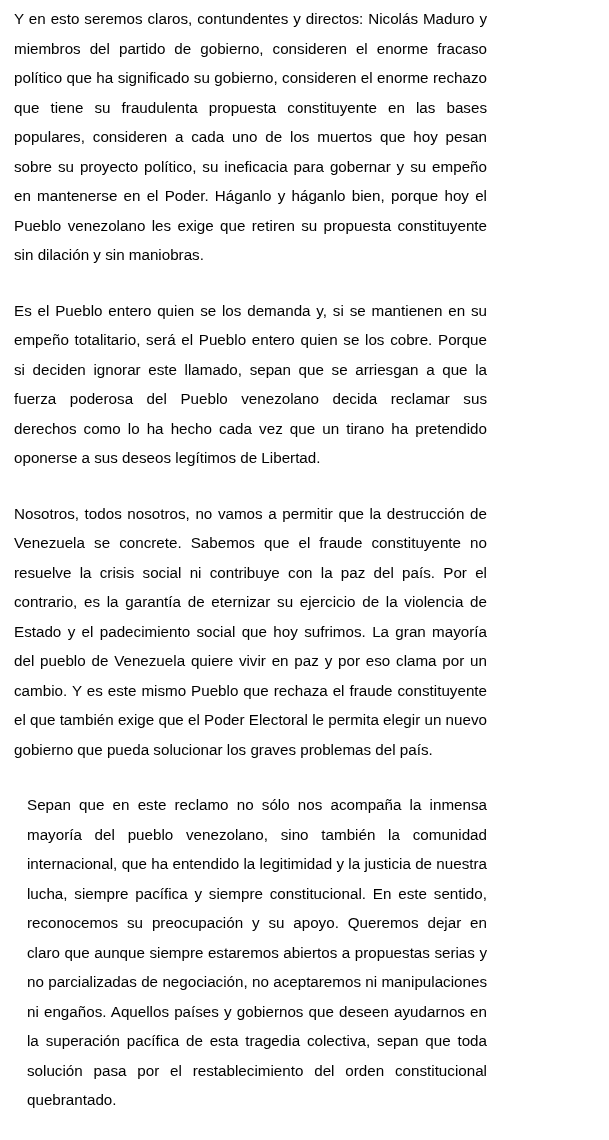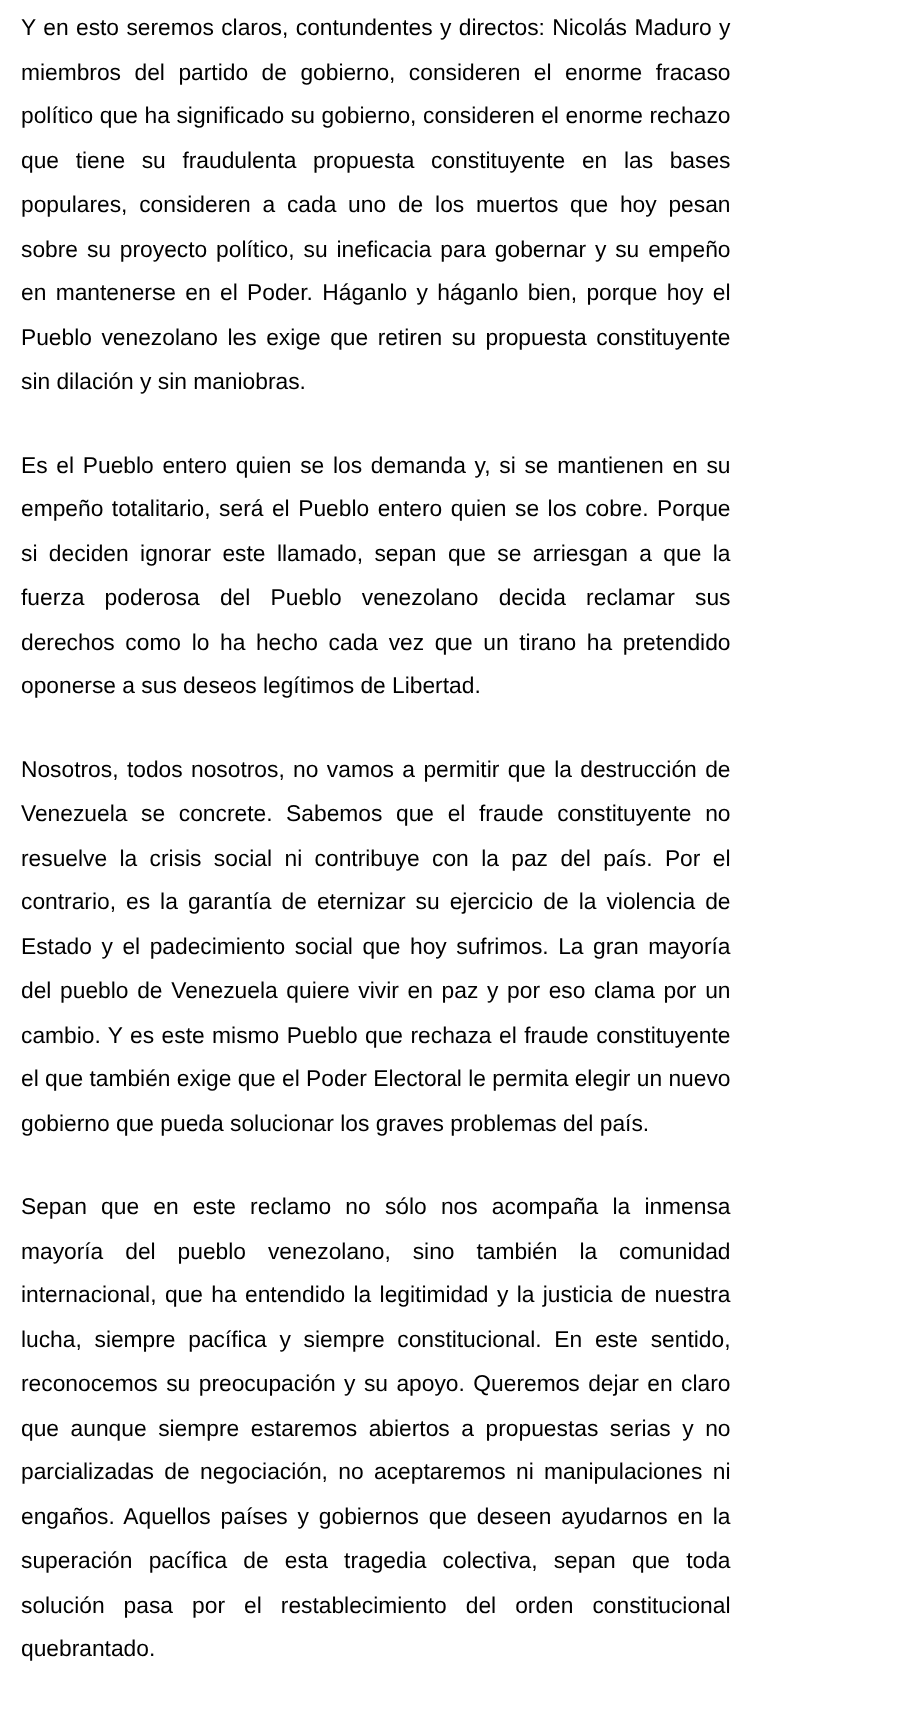--- a/index.html
+++ b/index.html
@@ -24,20 +24,21 @@
     font-size: 15.2px;
     line-height: 29.5px;
     text-align: justify;
     text-justify: inter-word;
     margin: 0 0 26px 0;
     hyphens: none;
     word-spacing: 0px;
   }
   .paragraph:last-child {
     margin-bottom: 0;
+    margin-left: 13px;
   }
 </style>
 </head>
 <body>
 
 <div class="document">
   <p class="paragraph">Y en esto seremos claros, contundentes y directos: Nicolás Maduro y miembros del partido de gobierno, consideren el enorme fracaso político que ha significado su gobierno, consideren el enorme rechazo que tiene su fraudulenta propuesta constituyente en las bases populares, consideren a cada uno de los muertos que hoy pesan sobre su proyecto político, su ineficacia para gobernar y su empeño en mantenerse en el Poder. Háganlo y háganlo bien, porque hoy el Pueblo venezolano les exige que retiren su propuesta constituyente sin dilación y sin maniobras.</p>
   <p class="paragraph">Es el Pueblo entero quien se los demanda y, si se mantienen en su empeño totalitario, será el Pueblo entero quien se los cobre. Porque si deciden ignorar este llamado, sepan que se arriesgan a que la fuerza poderosa del Pueblo venezolano decida reclamar sus derechos como lo ha hecho cada vez que un tirano ha pretendido oponerse a sus deseos legítimos de Libertad.</p>
   <p class="paragraph">Nosotros, todos nosotros, no vamos a permitir que la destrucción de Venezuela se concrete. Sabemos que el fraude constituyente no resuelve la crisis social ni contribuye con la paz del país. Por el contrario, es la garantía de eternizar su ejercicio de la violencia de Estado y el padecimiento social que hoy sufrimos. La gran mayoría del pueblo de Venezuela quiere vivir en paz y por eso clama por un cambio. Y es este mismo Pueblo que rechaza el fraude constituyente el que también exige que el Poder Electoral le permita elegir un nuevo gobierno que pueda solucionar los graves problemas del país.</p>
   <p class="paragraph">Sepan que en este reclamo no sólo nos acompaña la inmensa mayoría del pueblo venezolano, sino también la comunidad internacional, que ha entendido la legitimidad y la justicia de nuestra lucha, siempre pacífica y siempre constitucional. En este sentido, reconocemos su preocupación y su apoyo. Queremos dejar en claro que aunque siempre estaremos abiertos a propuestas serias y no parcializadas de negociación, no aceptaremos ni manipulaciones ni engaños. Aquellos países y gobiernos que deseen ayudarnos en la superación pacífica de esta tragedia colectiva, sepan que toda solución pasa por el restablecimiento del orden constitucional quebrantado.</p>

